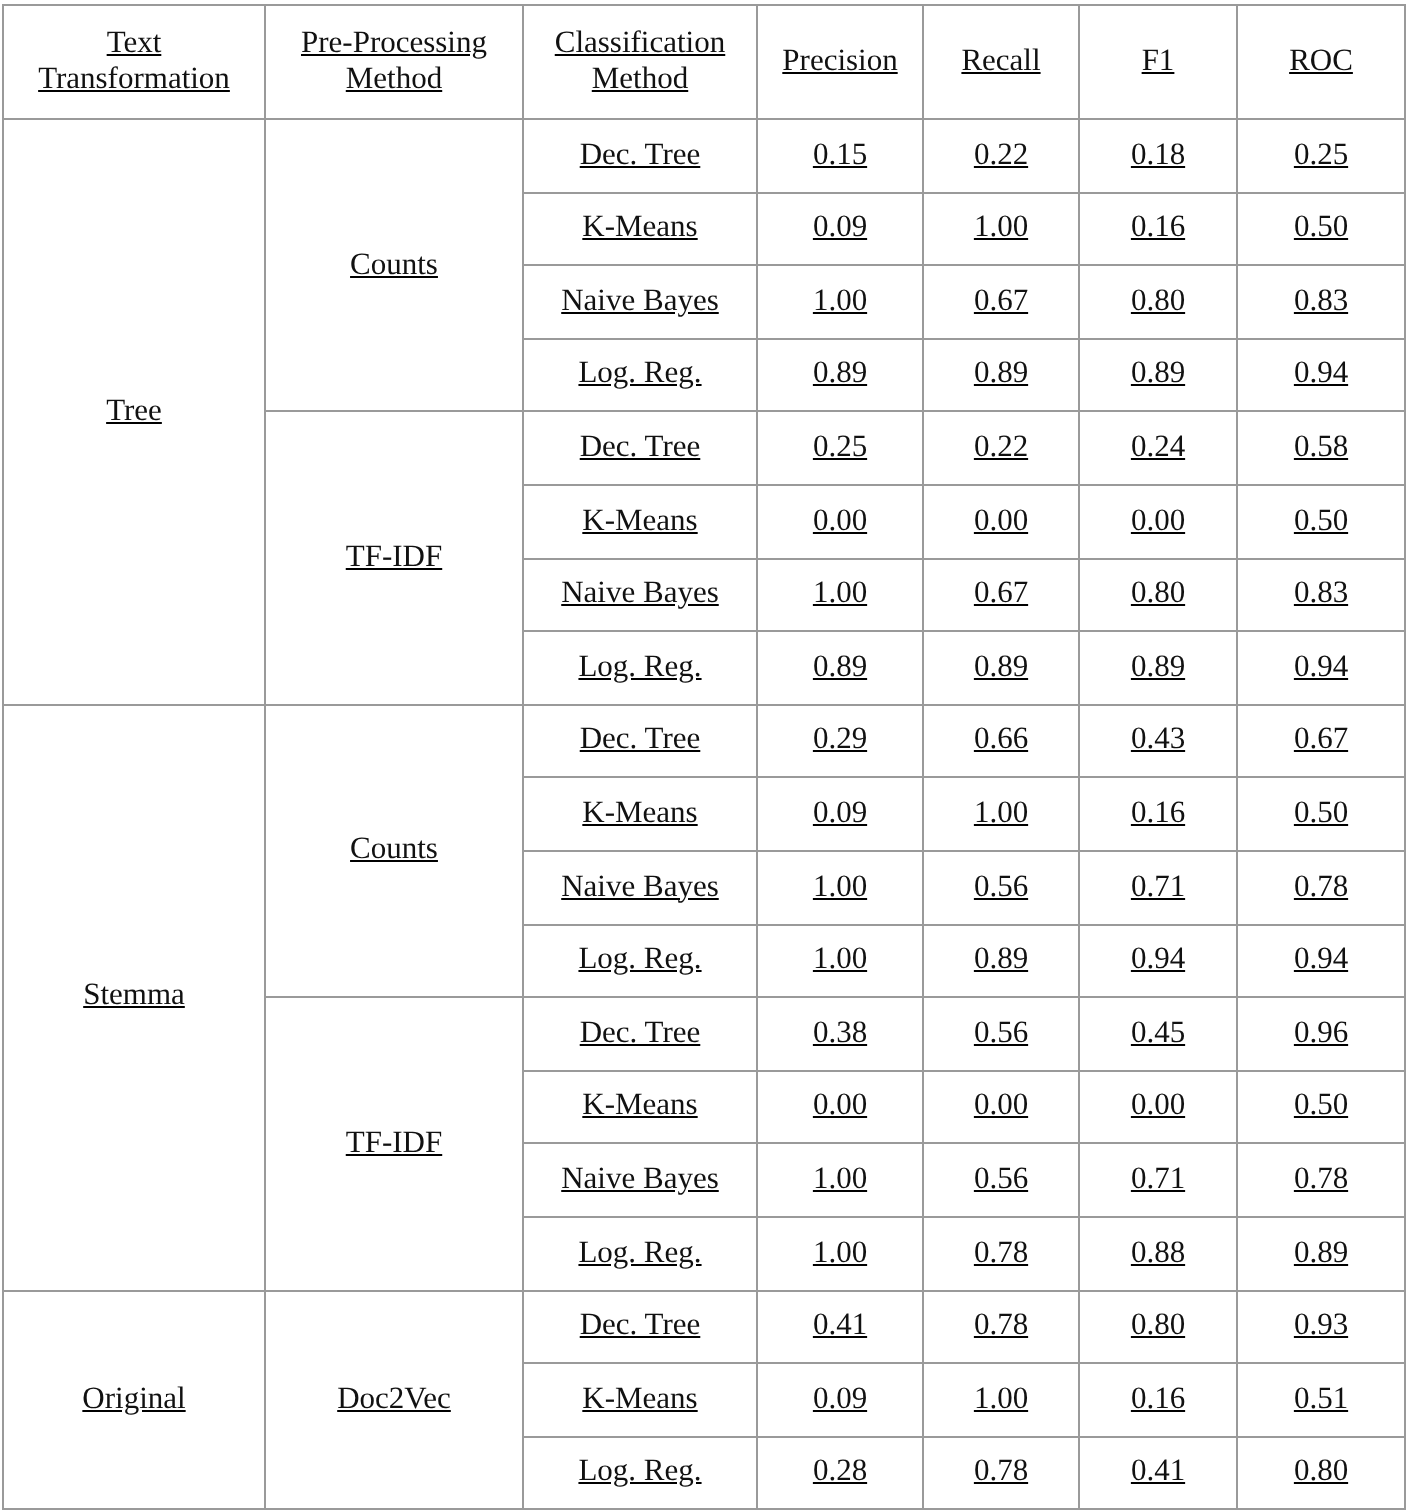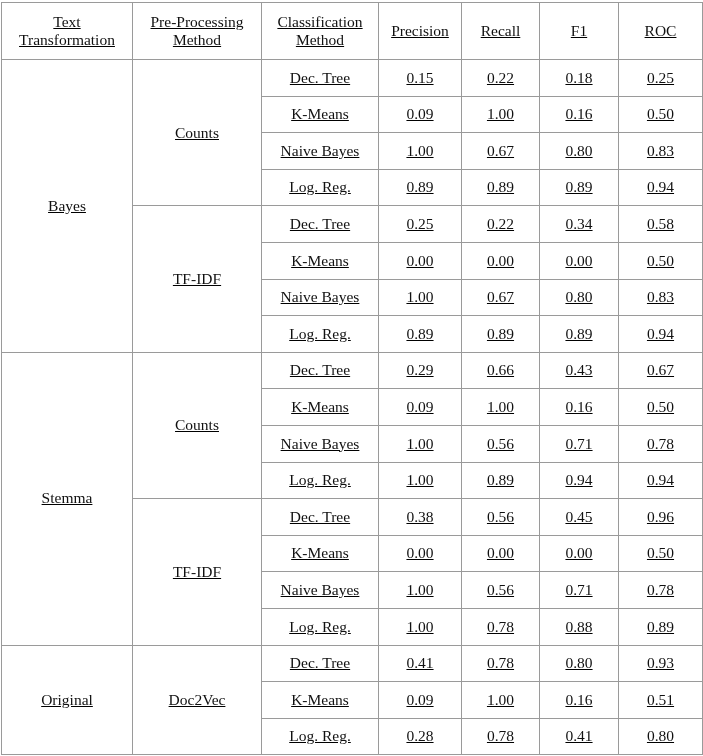--- a/index.html
+++ b/index.html
@@ -74,21 +74,21 @@
       <th>Pre-Processing Method</th>
       <th>Classification Method</th>
       <th>Precision</th>
       <th>Recall</th>
       <th>F1</th>
       <th>ROC</th>
     </tr>
   </thead>
   <tbody id="table-body">
       <tr>
-        <td rowspan="8" class="group-cell">Bayes</td>
+        <td rowspan="8" class="group-cell">Tree</td>
         <td rowspan="4" class="group-cell">Counts</td>
         <td>Dec. Tree</td>
         <td>0.15</td>
         <td>0.22</td>
         <td>0.18</td>
         <td>0.25</td>
       </tr>
       <tr>
         <td>K-Means</td>
         <td>0.09</td>
@@ -108,21 +108,21 @@
         <td>0.89</td>
         <td>0.89</td>
         <td>0.89</td>
         <td>0.94</td>
       </tr>
       <tr>
         <td rowspan="4" class="group-cell">TF-IDF</td>
         <td>Dec. Tree</td>
         <td>0.25</td>
         <td>0.22</td>
-        <td>0.34</td>
+        <td>0.24</td>
         <td>0.58</td>
       </tr>
       <tr>
         <td>K-Means</td>
         <td>0.00</td>
         <td>0.00</td>
         <td>0.00</td>
         <td>0.50</td>
       </tr>
       <tr>

